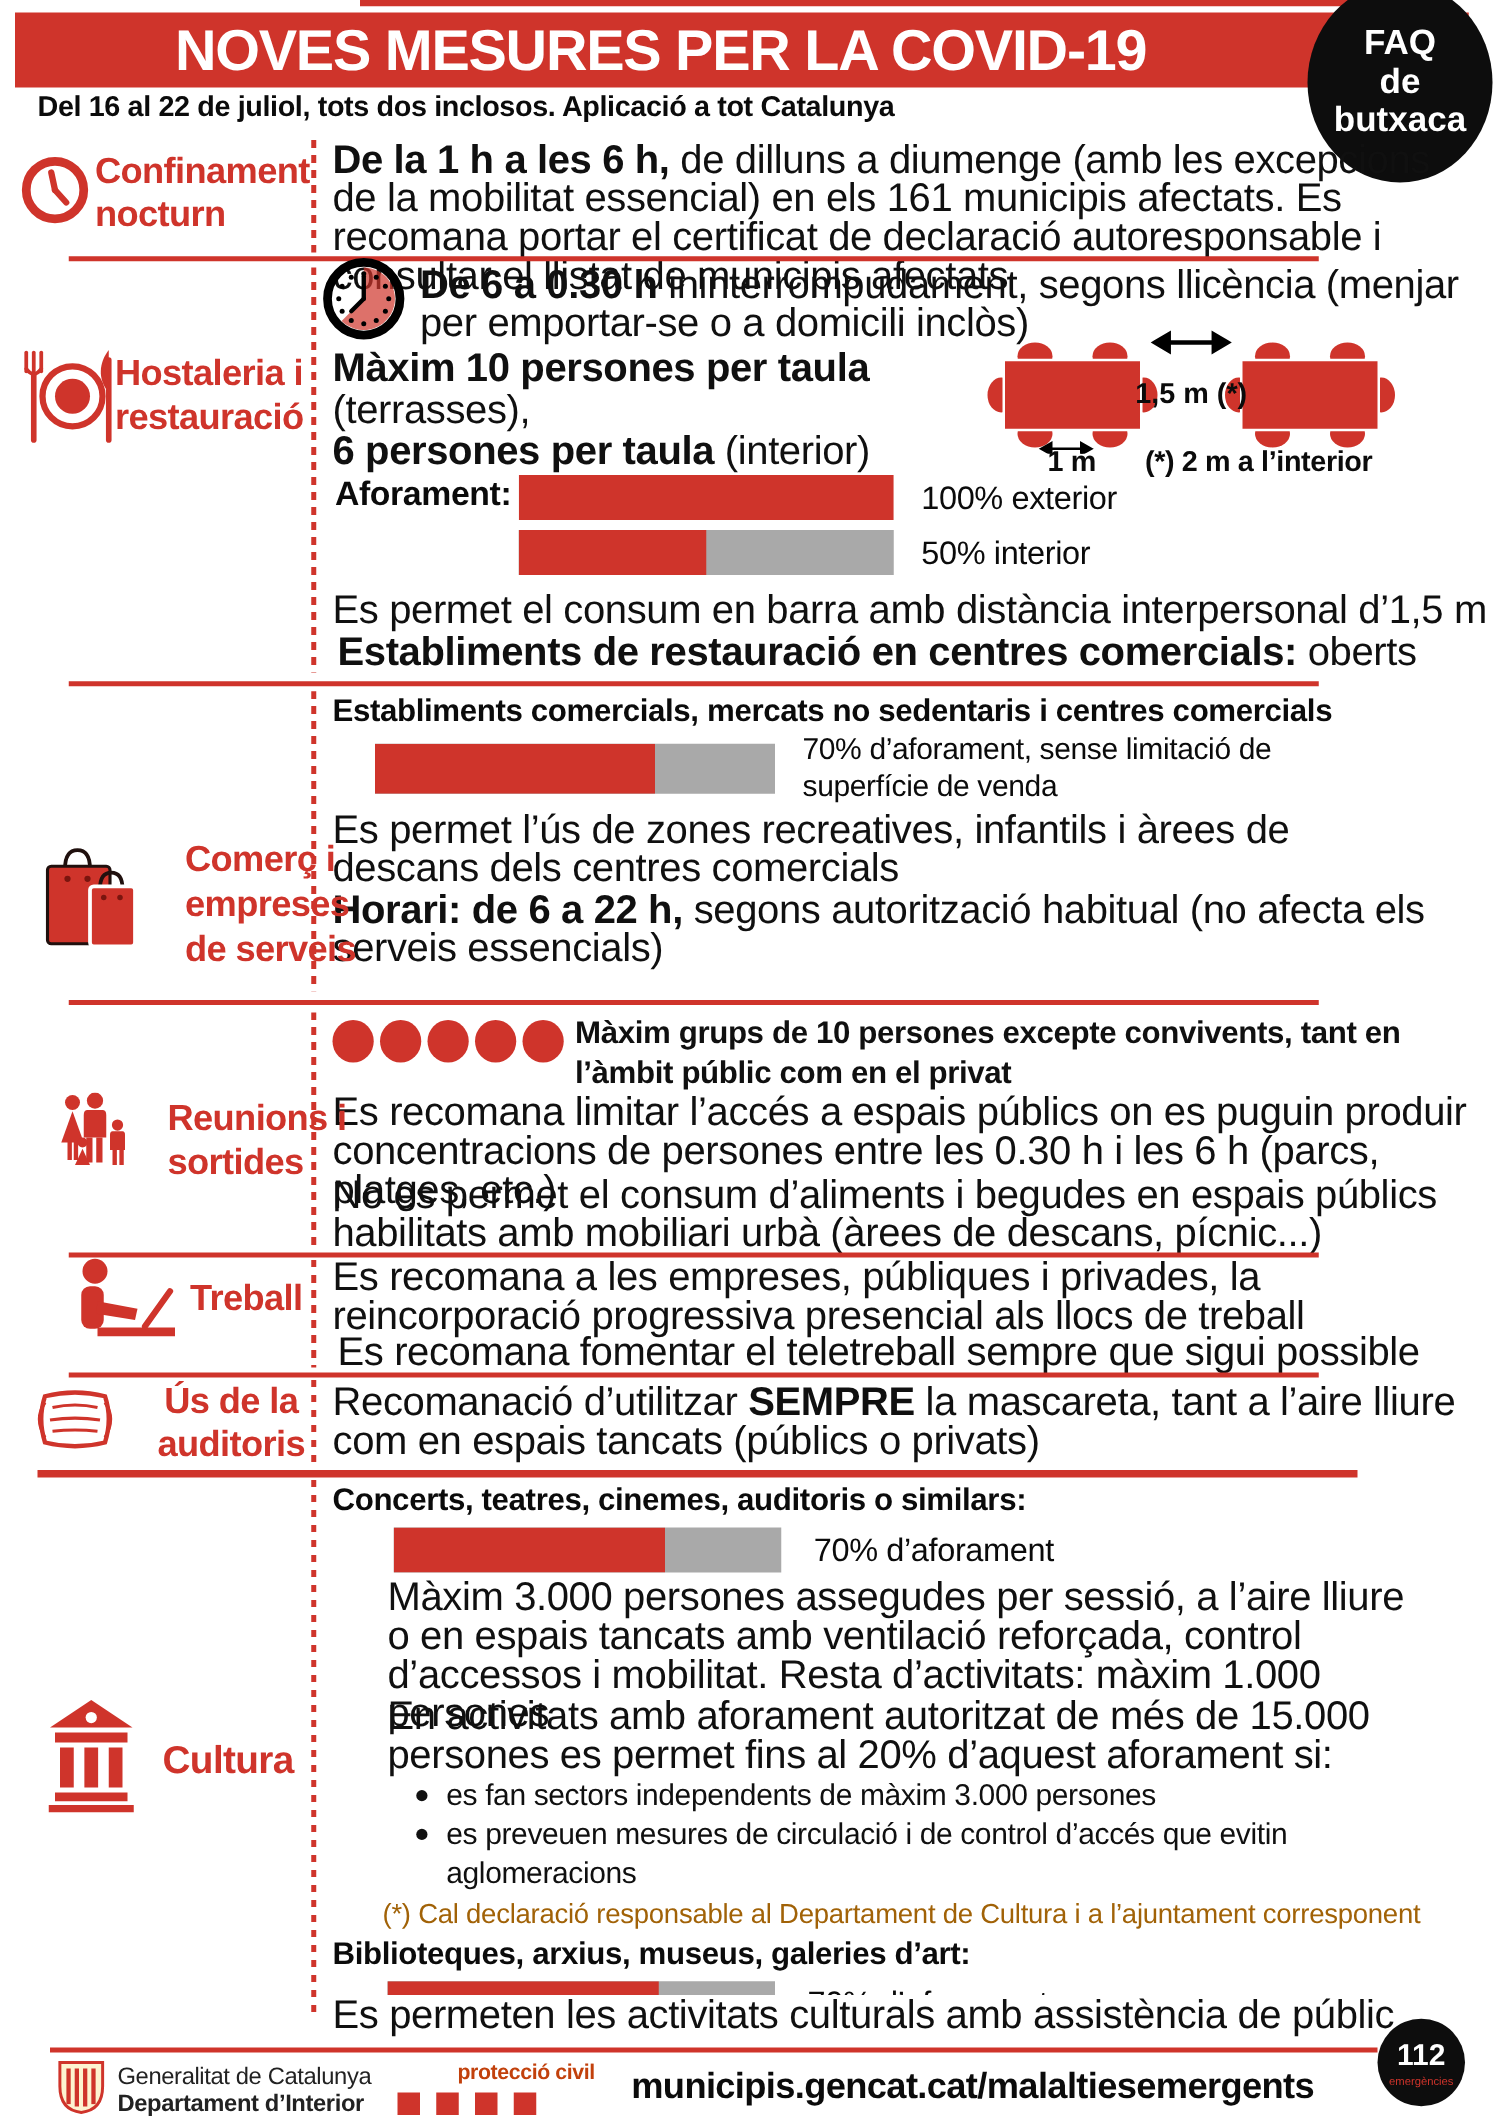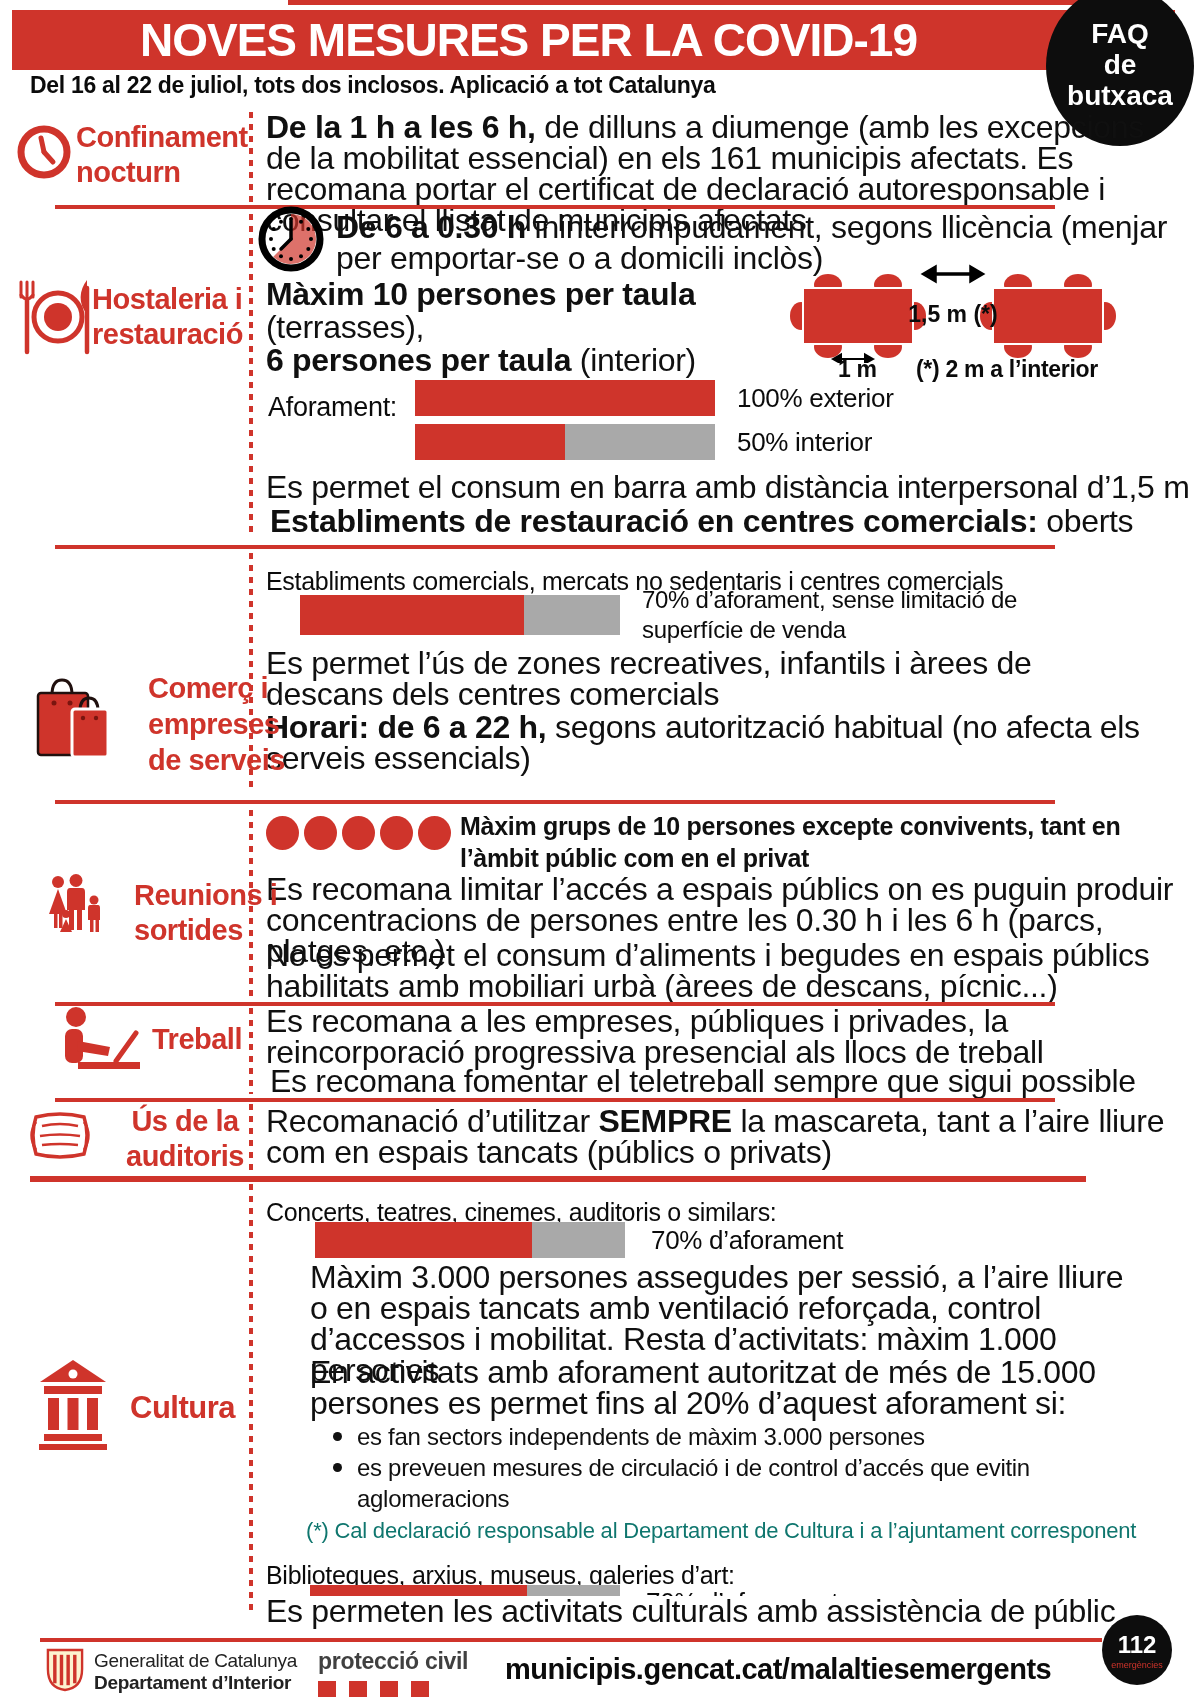--- a/index.html
+++ b/index.html
@@ -2,46 +2,46 @@
 <html style="--red: #cf342b; --gray: #a9a9a9; --black: #0d0d0d;"><head>
 <meta charset="utf-8">
 <style>
   :root { --red:#cf342b; --gray:#a9a9a9; --black:#0d0d0d; }
   * { margin:0; padding:0; box-sizing:border-box; }
   body { background:#fff; font-family:"Liberation Sans", sans-serif; }
   .page { position:relative; width:1200px; height:1697px; background:#fff; overflow:hidden; }
   .abs { position:absolute; }
   .t { font-size:32px; line-height:31px; color:#101010; letter-spacing:-0.3px; }
   .b { font-weight:bold; }
-  .h { font-size:25px; font-weight:normal; color:#0b0b0b; letter-spacing:-0.3px;margin-top:12px; }
+  .h { font-size:25px; font-weight:bold; color:#0b0b0b; letter-spacing:-0.3px; }
   .rlabel { color:var(--red); font-weight:bold; font-size:29px; line-height:35px; letter-spacing:-0.5px; }
   .sep { background:var(--red); height:4px; }
   .vline { width:4px; background:repeating-linear-gradient(to bottom, var(--red) 0 6px, transparent 6px 12px); }
   .header-bar { background:var(--red); color:#fff; text-align:center; }
   .header-bar .title { font-size:46px; font-weight:bold; letter-spacing:-1px; line-height:60px; padding-right:130px; white-space:nowrap; }
   .badge { background:var(--black); border-radius:50%; color:#fff; text-align:center; font-weight:bold; font-size:28px; line-height:31px; padding-top:32px; }
   .subtitle { font-size:23px; font-weight:bold; color:#0b0b0b; letter-spacing:-0.3px; }
   .icon { color:var(--red); }
   .bar-row { display:flex; align-items:center; gap:22px; }
   .bar { width:300px; height:36px; background:var(--gray); overflow:hidden; }
   .bar-lg { width:320px; height:40px; }
   .bar-md { width:310px; height:36px; }
   .bar-fill { height:100%; background:var(--red); }
   .bar-label { font-size:26px; color:#0b0b0b; letter-spacing:-0.3px; }
   .bar-label.wrap { width:390px; font-size:24px; line-height:30px; }
   .dots { display:flex; gap:5px; }
   .dot { width:33px; height:34px; border-radius:50%; background:var(--red); }
   ul.blt { list-style:none; }
   ul.blt li { position:relative; padding-left:27px; font-size:24px; line-height:31px; color:#101010; letter-spacing:-0.3px; }
   ul.blt li::before { content:""; position:absolute; left:3px; top:11px; width:9px; height:9px; border-radius:50%; background:#111; }
-  .note { font-size:22px; color:#0f766e; letter-spacing:-0.2px; }
+  .note { font-size:22px; color:#a16207; letter-spacing:-0.2px; }
   .footer-url { font-size:29px; font-weight:bold; color:#0b0b0b; letter-spacing:-0.5px; }
   .gencat { display:flex; gap:10px; align-items:center; }
   .gencat .gtxt { font-size:19px; line-height:22px; color:#222; letter-spacing:-0.3px; }
-  .proteccio { font-weight:bold; font-size:23px; color:#404040; letter-spacing:-0.3px; }
+  .proteccio { font-weight:bold; font-size:17px; color:#c2410c; letter-spacing:-0.3px;margin-left:48px; }
   .squares { display:flex; gap:13px; margin-top:6px; }
   .squares i { width:18px; height:18px; background:var(--red); }
   .badge112 { width:70px; height:70px; border-radius:50%; background:var(--black); color:#fff; text-align:center; }
   .badge112 .num { font-size:24px; font-weight:bold; line-height:30px; margin-top:15px; }
   .badge112 .lbl { font-size:9px; color:var(--red); line-height:10px; }
   .diag-lbl { font-size:23px; font-weight:bold; color:#0b0b0b; letter-spacing:-0.3px; }
 </style>
 </head>
 <body>
 

